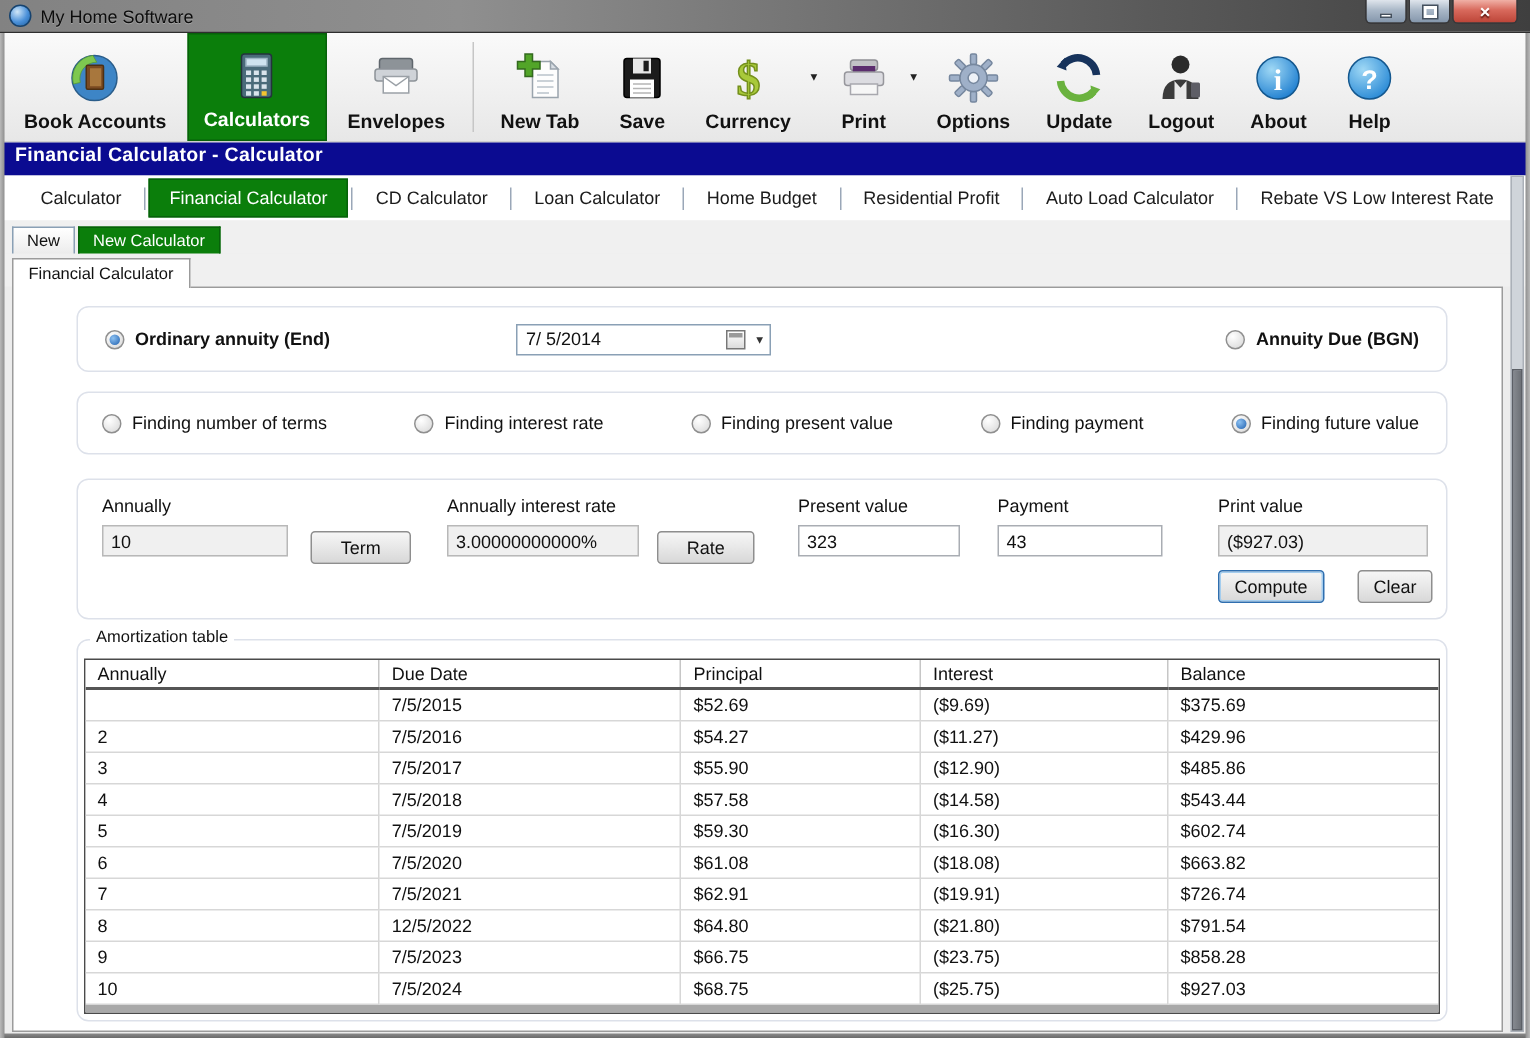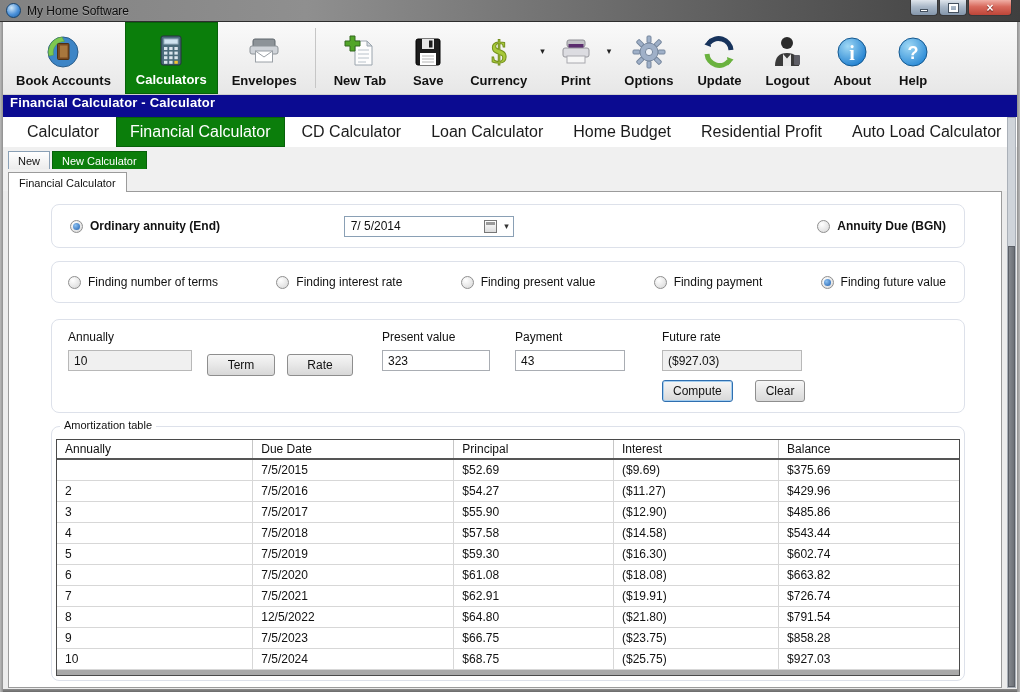--- a/index.html
+++ b/index.html
@@ -32,21 +32,21 @@
   .tbtn.active .tlabel{color:#fff}
   .dd{align-self:center;font-size:9px;color:#222;padding:0 1px;margin-top:-14px}
   .tsep{width:1px;background:#c6c6c6;margin:6px 6px}
 
   
   .blueheader{height:22px;background:#0b0b91;color:#fff;font-size:13px;font-weight:bold;
     display:flex;padding:0 10px;letter-spacing:.2px}
 
   
   .maintabs{height:30px;background:#fff;display:flex;align-items:center;padding-left:14px}
-  .mtab{font-size:16px;color:#1b1b1b;padding:5px 13px;cursor:default;white-space:nowrap}
+  .mtab{font-size:12px;color:#1b1b1b;padding:5px 13px;cursor:default;white-space:nowrap}
   .mtab.active{background:#0b7e0b;color:#fff;border:1px solid #07610a}
   .mtabsep{width:1px;height:15px;background:#9aa7b8;margin:0 2px}
 
   
   .subtabs{height:22px;background:#f0f0f0;display:flex;align-items:flex-end;padding-left:8px}
   .stab{font-size:11px;height:18px;display:flex;align-items:center;padding:0 9px;margin-right:2px;cursor:default}
   .stab.plain{background:linear-gradient(#fff,#ececec);border:1px solid #8aa0b5;border-bottom:none;color:#111}
   .stab.active{background:#0b7e0b;color:#fff;border:1px solid #07610a;border-bottom:none}
 
   
@@ -367,31 +367,35 @@
         <span>Finding future value</span>
       </div>
     </div>
 
   <div class="groupbox g3">
     <div class="fieldcol" style="width:124px">
       <span class="flabel">Annually</span>
       <input class="tfield ro" readonly="" value="10" style="">
     </div>
     <button class="btn sidebtn" style="width:68px;margin-left:15px">Term</button>
+    <div class="fieldcol" style="width:128px;margin-left:24px">
+      <span class="flabel">Annually interest rate</span>
+      <input class="tfield ro" readonly="" value="3.00000000000%" style="">
+    </div>
     <button class="btn sidebtn" style="width:66px;margin-left:12px">Rate</button>
     <div class="fieldcol" style="width:108px;margin-left:29px">
       <span class="flabel">Present value</span>
       <input class="tfield" value="323" style="">
     </div>
     <div class="fieldcol" style="width:110px;margin-left:25px">
       <span class="flabel">Payment</span>
       <input class="tfield" value="43" style="">
     </div>
     <div class="fieldcol" style="width:140px;margin-left:37px">
-      <span class="flabel">Future rate</span>
+      <span class="flabel">Print value</span>
       <input class="tfield ro" readonly="" value="($927.03)" style="">
       <div class="compute-row">
         <button class="btn default" style="width:72px">Compute</button>
         <button class="btn" style="width:62px">Clear</button>
       </div>
     </div>
   </div>
 
   <div class="groupbox amort">
     <span class="legend">Amortization table</span>

